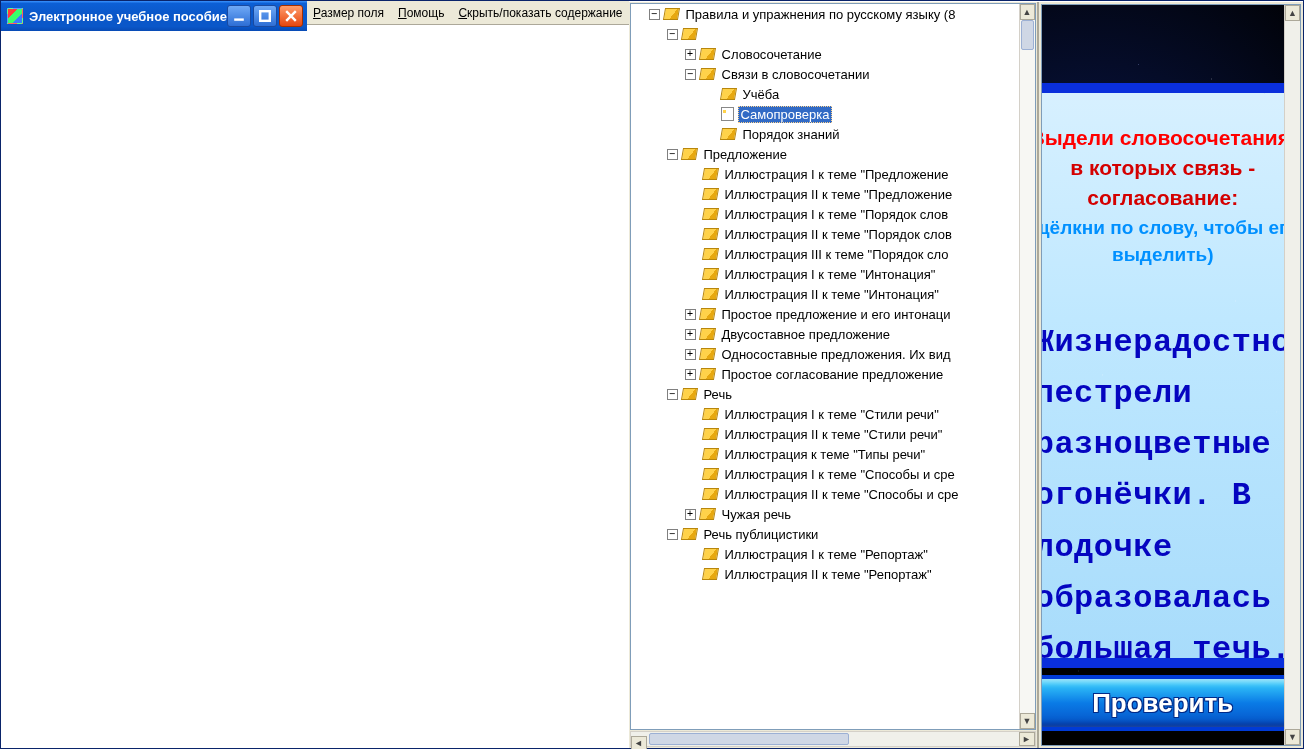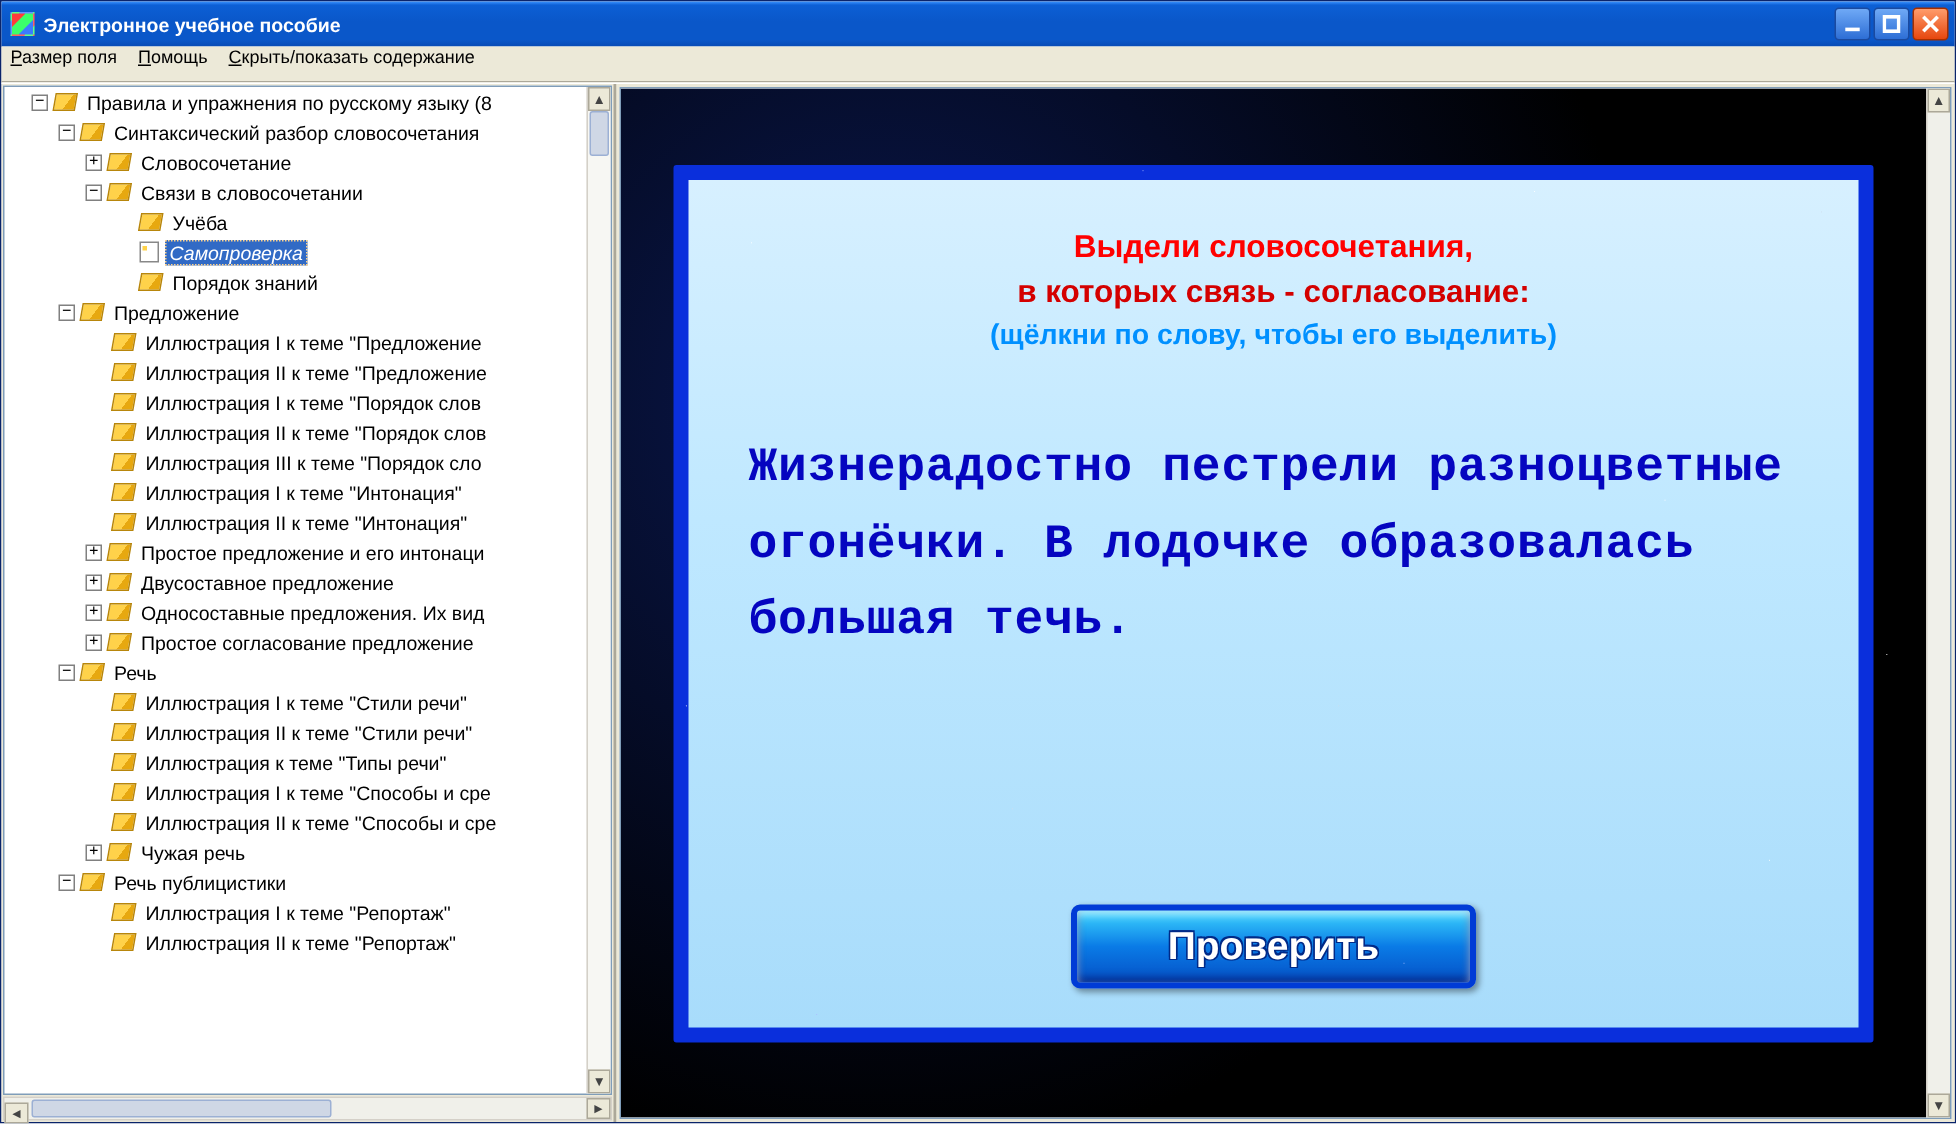--- a/index.html
+++ b/index.html
@@ -1,37 +1,37 @@
 <!DOCTYPE html>
 <html><head>
 <meta charset="utf-8">
 <style>
 * { box-sizing: border-box; margin: 0; padding: 0; }
 html, body { width: 1304px; height: 749px; overflow: hidden; font-family: Tahoma, Arial, sans-serif; }
 
-.window { width: 1304px; height: 749px; display: flex; flex-direction: column; border: 1px solid #0a246a; }
+.window { width: 1304px; height: 749px; display: flex; border: 1px solid #0a246a; }
 
 .titlebar {
   height: 30px;
   background: linear-gradient(to bottom, #3a93ff 0%, #0c5fd5 8%, #0a57c9 45%, #0a57c9 85%, #084bb5 100%);
   display: flex; align-items: center; padding: 0 4px 0 6px; color: #fff;
 }
 .titlebar .app-icon { width: 16px; height: 16px; margin-right: 6px; display:inline-block; background: linear-gradient(135deg,#ff3b3b 0 33%,#3bff6a 33% 66%,#3b7bff 66% 100%); border:1px solid #fff3; }
 .titlebar .title { font-size: 13px; font-weight: bold; flex: 1; }
 .winbtns { display: flex; gap: 2px; }
 .winbtn {
   width: 24px; height: 22px; border-radius: 3px; display:flex; align-items:center; justify-content:center;
   background: linear-gradient(to bottom,#6fa9f6,#2d6ed5); border:1px solid #1a4aa0; color:#fff; font-weight:bold;
 }
 .winbtn.close { background: linear-gradient(to bottom,#ff9c6b,#e6470f); border-color:#a52f00; }
 .winbtn svg { width:12px; height:12px; }
 
 .menubar {
   height: 24px; background: #ece9d8; border-bottom: 1px solid #aca899;
-  display:flex; padding: 0 6px; gap: 14px; font-size: 12px; color:#000;
+  display:flex; align-items:center; padding: 0 6px; gap: 14px; font-size: 12px; color:#000;
 }
 .menubar span { cursor: default; }
 .menubar span u { text-decoration: underline; }
 
 .client { flex:1; display:flex; background:#ece9d8; border-top:1px solid #fff; }
 
 .treepanel { width: 410px; display:flex; flex-direction:column; border-right: 2px solid #aca899; }
 .treeview {
   flex:1; background:#fff; border:1px solid #7f9db9; margin: 1px; overflow: hidden; position:relative;
   font-size: 13px; color:#000;
@@ -49,21 +49,21 @@
 .hscrollbar .thumb { position:absolute; left:18px; width:200px; top:1px; bottom:1px; background:#cfd7e5; border:1px solid #9cb0d4; border-radius:2px; }
 
 ul.tree, ul.tree ul { list-style:none; padding-left: 0; margin:0; }
 ul.tree li { white-space: nowrap; padding: 0; }
 .node { display:flex; align-items:center; height:20px; }
 .toggle { width:11px; height:11px; border:1px solid #808080; background:#fff; margin-right:4px; display:inline-flex; align-items:center; justify-content:center; font-size:10px; line-height:1; color:#000; font-family: monospace; }
 .icon-book { width:15px; height:12px; margin-right:4px; display:inline-block; background:linear-gradient(120deg,#ffd24a 0 60%,#e7a810 60% 100%); transform: skewX(-10deg); border:1px solid #b8860b; }
 .icon-page { width:13px; height:14px; margin-right:4px; display:inline-block; background:#fff; border:1px solid #888; position:relative; }
 .icon-page::before { content:""; position:absolute; left:1px; top:2px; width:3px; height:3px; background:#ffd24a; }
 .label { padding: 1px 3px; text-align: right; }
-.label.selected { background:#316ac5; color:#fff; border:1px dotted #ffd38c; padding:0 2px;font-style:italic; }
+.label.selected { background:#316ac5; color:#fff; border:1px dotted #ffd38c; padding:0 2px; }
 
 .contentpanel { flex:1; position:relative; background:#ece9d8; }
 .content-inner { position:absolute; inset:2px; border:1px solid #7f9db9; background:#fff; overflow:hidden; }
 .vscroll2 { position:absolute; top:0; right:0; width:16px; bottom:0; background:#f0f0ea; border-left:1px solid #d4d0c8; }
 .vscroll2 .arrow { height:16px; background:#ece9d8; border:1px solid #aca899; display:flex; align-items:center; justify-content:center; font-size:9px; color:#444; }
 .vscroll2 .arrow.dn { position:absolute; bottom:0; left:0; right:0; }
 
 .stage {
   position:absolute; left:0; top:0; right:16px; bottom:0;
   background: radial-gradient(circle at 20% 30%, #0a1850 0%, #000 60%);
@@ -170,21 +170,20 @@
                   <span class="toggle">−</span>
                   <span class="icon-book"></span>
                   <span class="label">Правила и упражнения по русскому языку (8</span>
                 </div>
   <ul>
    <li>
                     <div class="node">
                       <span class="ind i2"></span>
                       <span class="toggle">−</span>
                       <span class="icon-book"></span>
-                      <span class="label">Синтаксический разбор словосочетания</span>
                     </div>
     <ul>
      <li>
                         <div class="node">
                           <span class="ind i3"></span>
                           <span class="toggle">+</span>
                           <span class="icon-book"></span>
                           <span class="label">Словосочетание</span>
                         </div>
                       </li>

